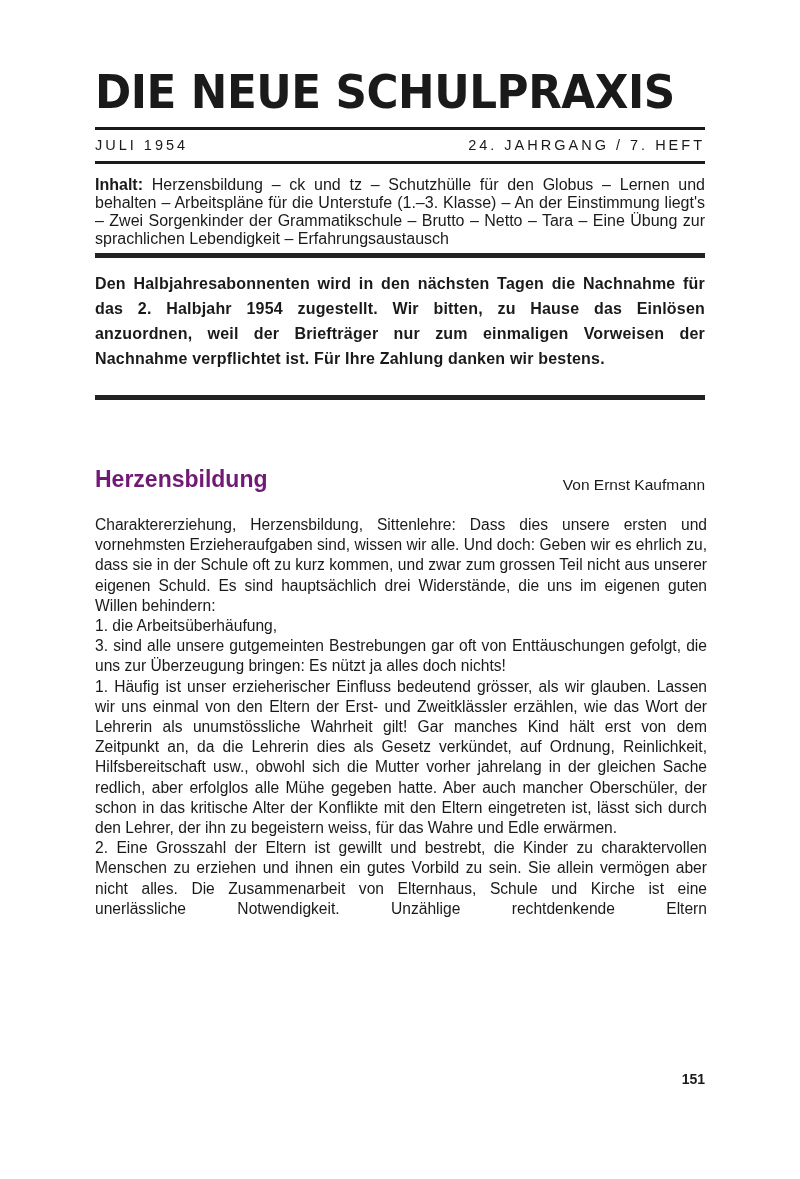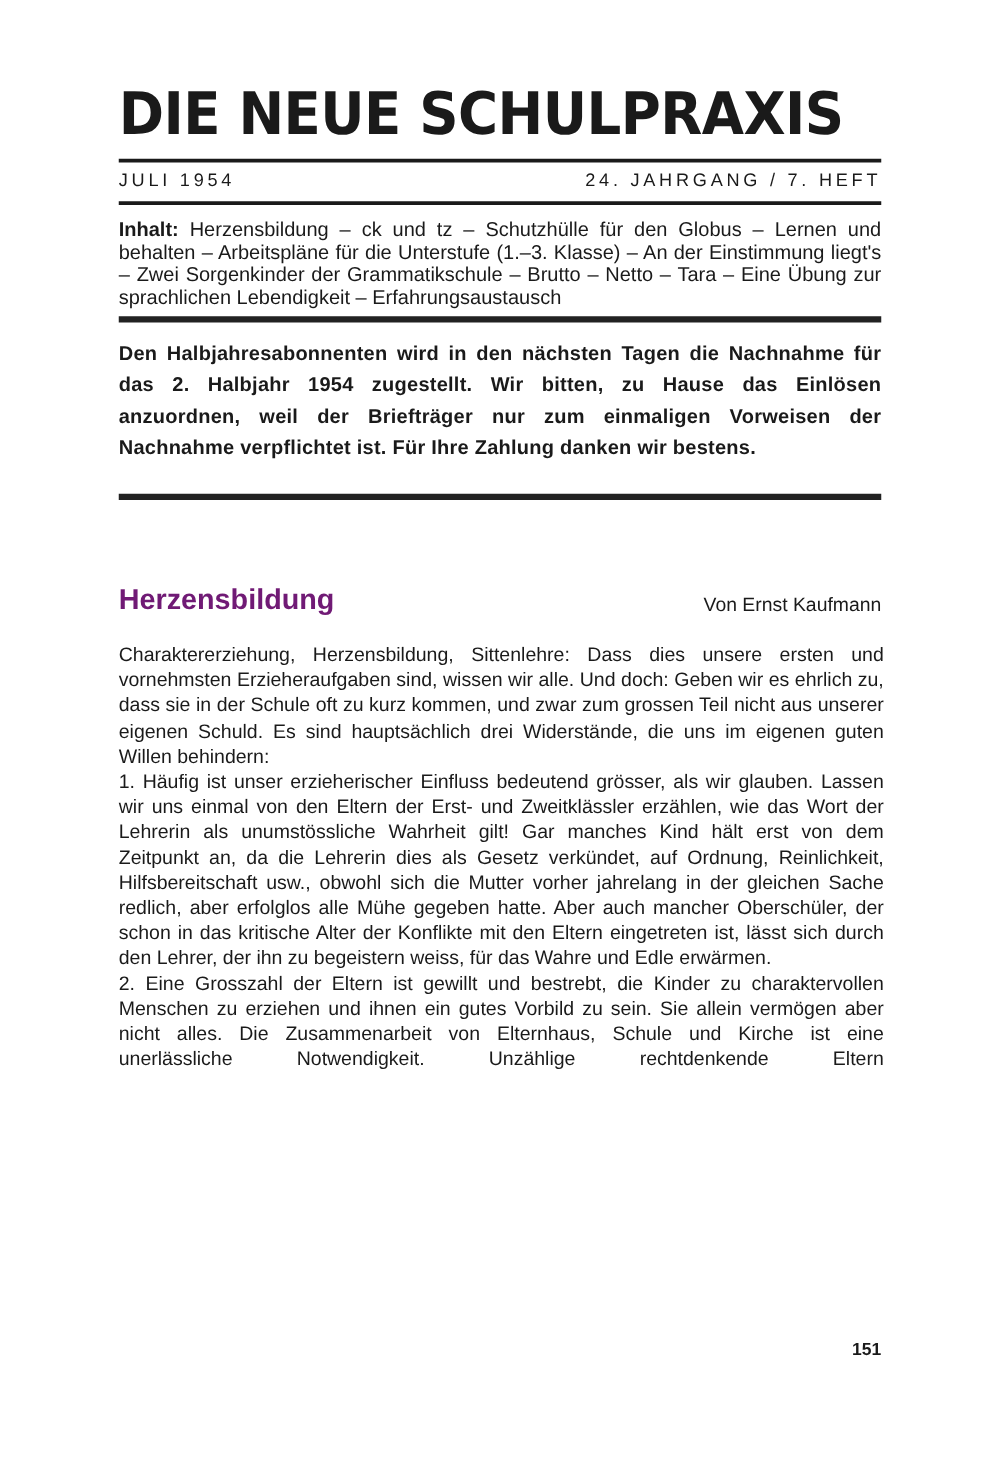--- a/index.html
+++ b/index.html
@@ -40,17 +40,19 @@
 
 <div class="notice">Den Halbjahresabonnenten wird in den nächsten Tagen die Nachnahme für das 2. Halbjahr 1954 zugestellt. Wir bitten, zu Hause das Einlösen anzuordnen, weil der Briefträger nur zum einmaligen Vorweisen der Nachnahme verpflichtet ist. Für Ihre Zahlung danken wir bestens.</div>
 
 <div class="rule-thick" style="top:395px;"></div>
 
 <div class="article-title">Herzensbildung</div>
 <div class="byline">Von Ernst Kaufmann</div>
 
 <div class="body-text">
   <p>Charaktererziehung, Herzensbildung, Sittenlehre: Dass dies unsere ersten und vornehmsten Erzieheraufgaben sind, wissen wir alle. Und doch: Geben wir es ehrlich zu, dass sie in der Schule oft zu kurz kommen, und zwar zum grossen Teil nicht aus unserer eigenen Schuld. Es sind hauptsächlich drei Widerstände, die uns im eigenen guten Willen behindern:</p>
+  <p>1. die Arbeitsüberhäufung,</p>
+  <p>3. sind alle unsere gutgemeinten Bestrebungen gar oft von Enttäuschungen gefolgt, die uns zur Überzeugung bringen: Es nützt ja alles doch nichts!</p>
   <p>1. Häufig ist unser erzieherischer Einfluss bedeutend grösser, als wir glauben. Lassen wir uns einmal von den Eltern der Erst- und Zweitklässler erzählen, wie das Wort der Lehrerin als unumstössliche Wahrheit gilt! Gar manches Kind hält erst von dem Zeitpunkt an, da die Lehrerin dies als Gesetz verkündet, auf Ordnung, Reinlichkeit, Hilfsbereitschaft usw., obwohl sich die Mutter vorher jahrelang in der gleichen Sache redlich, aber erfolglos alle Mühe gegeben hatte. Aber auch mancher Oberschüler, der schon in das kritische Alter der Konflikte mit den Eltern eingetreten ist, lässt sich durch den Lehrer, der ihn zu begeistern weiss, für das Wahre und Edle erwärmen.</p>
   <p class="last-line" style="text-align-last: justify;">2. Eine Grosszahl der Eltern ist gewillt und bestrebt, die Kinder zu charaktervollen Menschen zu erziehen und ihnen ein gutes Vorbild zu sein. Sie allein vermögen aber nicht alles. Die Zusammenarbeit von Elternhaus, Schule und Kirche ist eine unerlässliche Notwendigkeit. Unzählige rechtdenkende Eltern</p>
 </div>
 
 <div class="page-number">151</div>
 
 </body></html>

